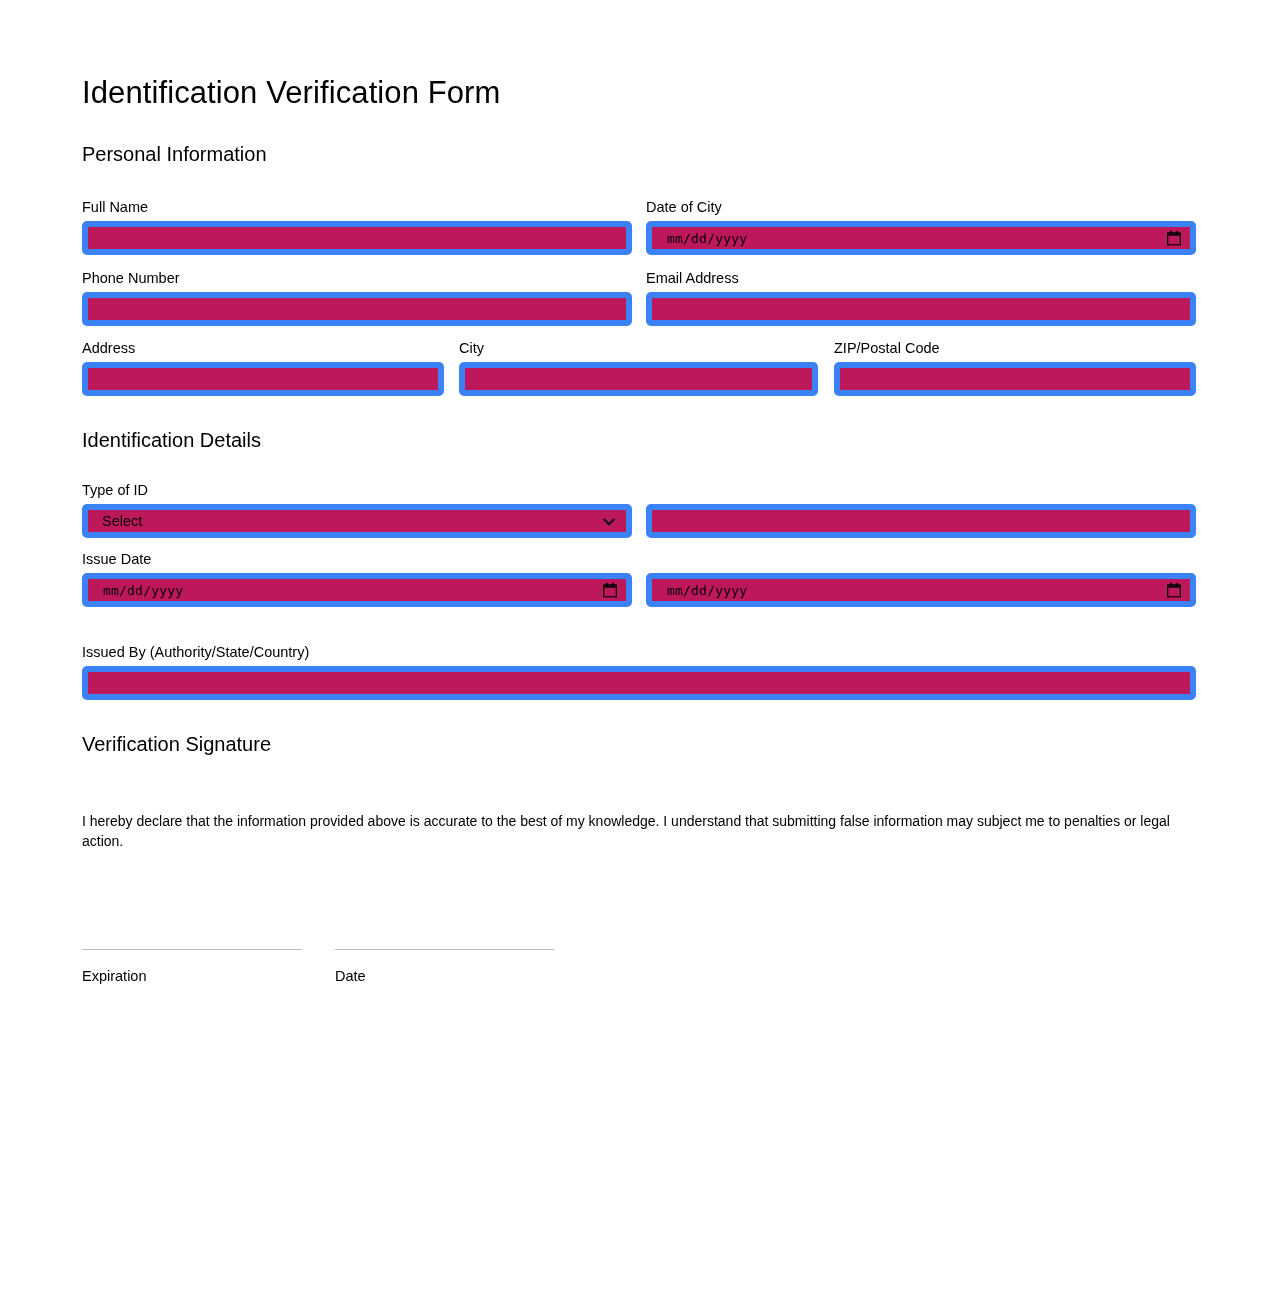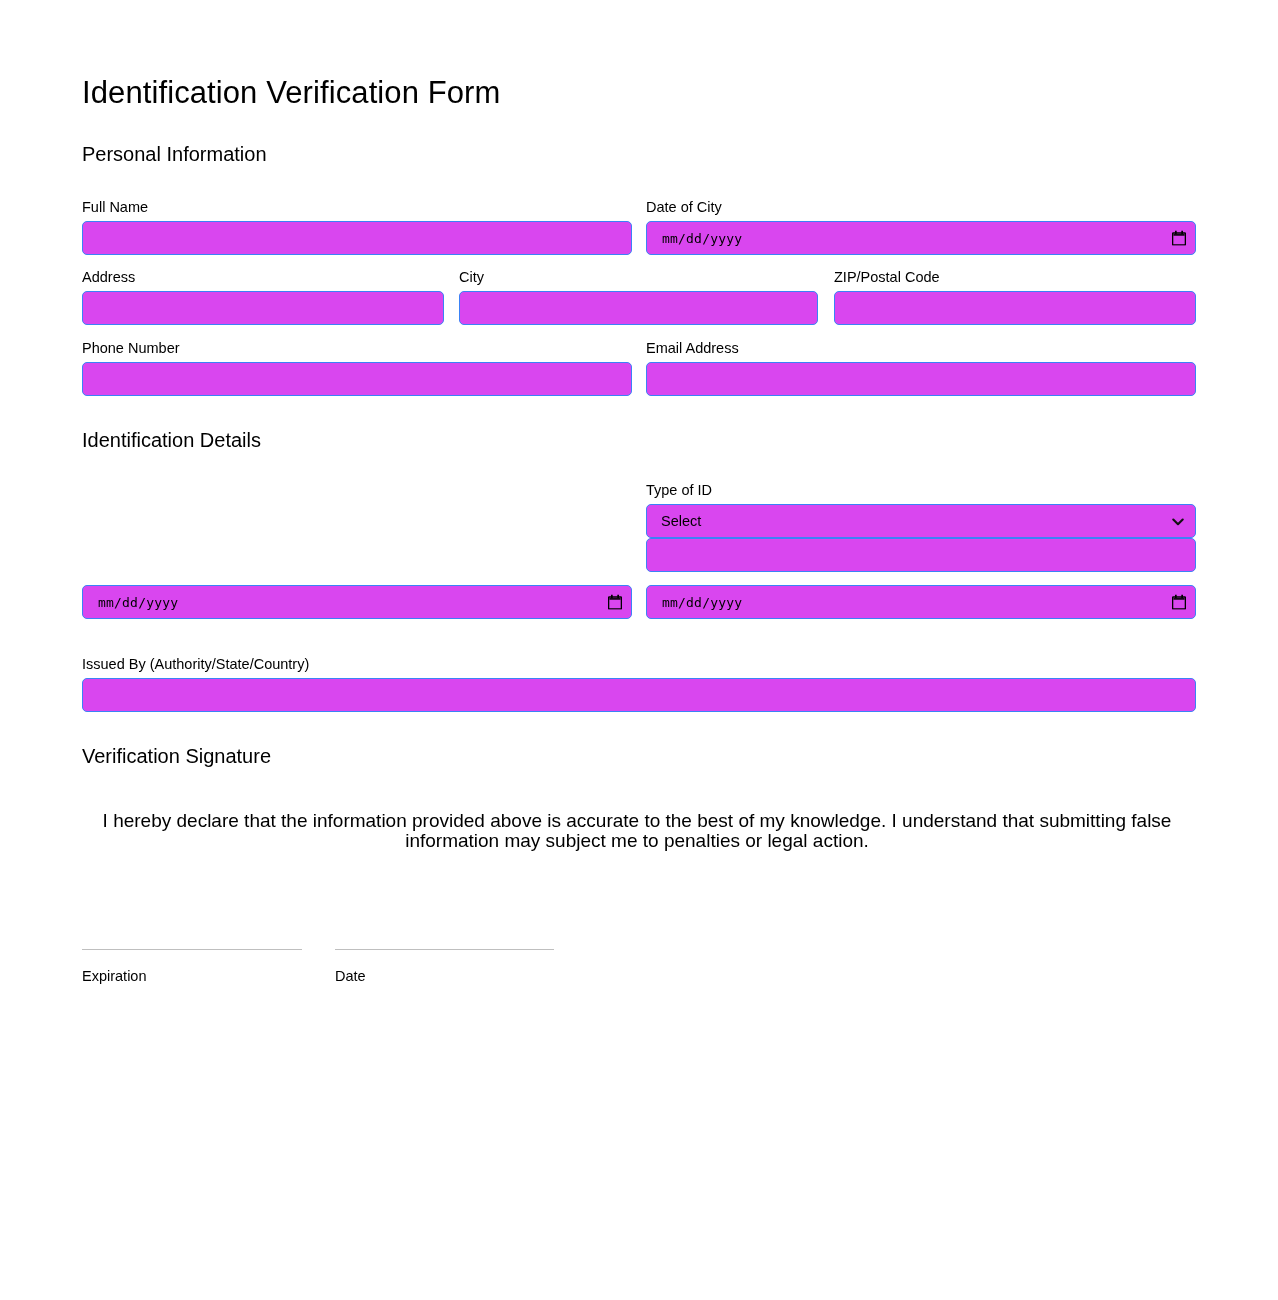--- a/index.html
+++ b/index.html
@@ -39,23 +39,23 @@
     white-space: nowrap;
   }
   .row {
     display: flex;
     align-items: flex-end;
   }
   .field { display: block; }
   .ctl {
     height: 34px;
     width: 100%;
-    border: 1px solid #3b82f6;
+    border: 6px solid #3b82f6;
     border-radius: 5px;
-    background: #d946ef;
+    background: #be185d;
     font-family: "Liberation Sans", sans-serif;
     font-size: 14.5px;
     color: #000;
     padding: 0 10px;
     display: flex;
     align-items: center;
     outline: none;
   }
   input.ctl { padding: 0 10px; }
   .date-ctl {
@@ -102,36 +102,35 @@
   .f-city { width: 359px; }
   .gap-16 { width: 16px; flex: none; }
   .f-zip { width: 362px; }
 
   
   .r3 { margin-top: 15px; }
   .f-phone { width: 550px; }
   .f-email { width: 550px; }
 
   
-  .r4 { margin-top: 31px; flex-direction: column; }
+  .r4 { margin-top: 31px; }
   .f-idtype { width: 550px; }
   .f-idnum { width: 550px; }
   .r5 { margin-top: 13px; }
   .f-issue { width: 550px; }
   .f-exp { width: 550px; }
   .r6 { margin-top: 13px; }
   .f-issuedby { width: 1116px; margin-top: 24px; }
 
   .statement-heading { margin-top: 33px; }
   .statement-text {
-    font-size: 19px;
+    font-size: 14px;
     line-height: 20px;
-    margin: 44px 0 0 0;
+    margin: 56px 0 0 0;
     max-width: 1110px;
-    text-align: center;
   }
 
   .sign-row {
     display: flex;
     margin-top: 98px;
   }
   .sign-block { }
   .sign-line {
     border-top: 1px solid #bfbfbf;
     height: 1px;
@@ -170,45 +169,45 @@
             <rect x="0.5" y="2.5" width="13" height="12" rx="0.8" fill="none" stroke="#000" stroke-width="1.6"></rect>
             <rect x="3" y="0" width="1.7" height="3.6" fill="#000"></rect>
             <rect x="9.3" y="0" width="1.7" height="3.6" fill="#000"></rect>
             <rect x="1.4" y="3.6" width="11.2" height="1.6" fill="#000"></rect>
           </svg>
         </span>
       </div>
     </div>
   </div>
 
+  <div class="row r3">
+    <div class="field f-phone">
+      <label class="field-label">Phone Number</label>
+      <input class="ctl" type="text" placeholder="" style="">
+    </div>
+    <div class="gap-14"></div>
+    <div class="field f-email">
+      <label class="field-label">Email Address</label>
+      <input class="ctl" type="text" placeholder="" style="">
+    </div>
+  </div>
+
   <div class="row r2">
     <div class="field f-address">
       <label class="field-label">Address</label>
       <input class="ctl" type="text" placeholder="" style="">
     </div>
     <div class="gap-15"></div>
     <div class="field f-city">
       <label class="field-label">City</label>
       <input class="ctl" type="text" placeholder="" style="">
     </div>
     <div class="gap-16"></div>
     <div class="field f-zip">
       <label class="field-label">ZIP/Postal Code</label>
-      <input class="ctl" type="text" placeholder="" style="">
-    </div>
-  </div>
-
-  <div class="row r3">
-    <div class="field f-phone">
-      <label class="field-label">Phone Number</label>
-      <input class="ctl" type="text" placeholder="" style="">
-    </div>
-    <div class="gap-14"></div>
-    <div class="field f-email">
-      <label class="field-label">Email Address</label>
       <input class="ctl" type="text" placeholder="" style="">
     </div>
   </div>
 
   <h2 class="section-title">Identification Details</h2>
 
   <div class="row r4">
     <div class="field f-idtype">
       <label class="field-label">Type of ID</label>
       <div class="ctl select-ctl">
@@ -221,20 +220,21 @@
       </div>
     </div>
     <div class="gap-14"></div>
     <div class="field f-idnum">
       <input class="ctl" type="text" placeholder="" style="">
     </div>
   </div>
 
   <div class="row r5">
     <div class="field f-issue">
+      <label class="field-label">Issue Date</label>
       <div class="ctl date-ctl">
         <span class="date-ph">mm/dd/yyyy</span>
         <span class="cal-icon">
           <svg width="14" height="15" viewBox="0 0 14 15">
             <rect x="0.5" y="2.5" width="13" height="12" rx="0.8" fill="none" stroke="#000" stroke-width="1.6"></rect>
             <rect x="3" y="0" width="1.7" height="3.6" fill="#000"></rect>
             <rect x="9.3" y="0" width="1.7" height="3.6" fill="#000"></rect>
             <rect x="1.4" y="3.6" width="11.2" height="1.6" fill="#000"></rect>
           </svg>
         </span>

